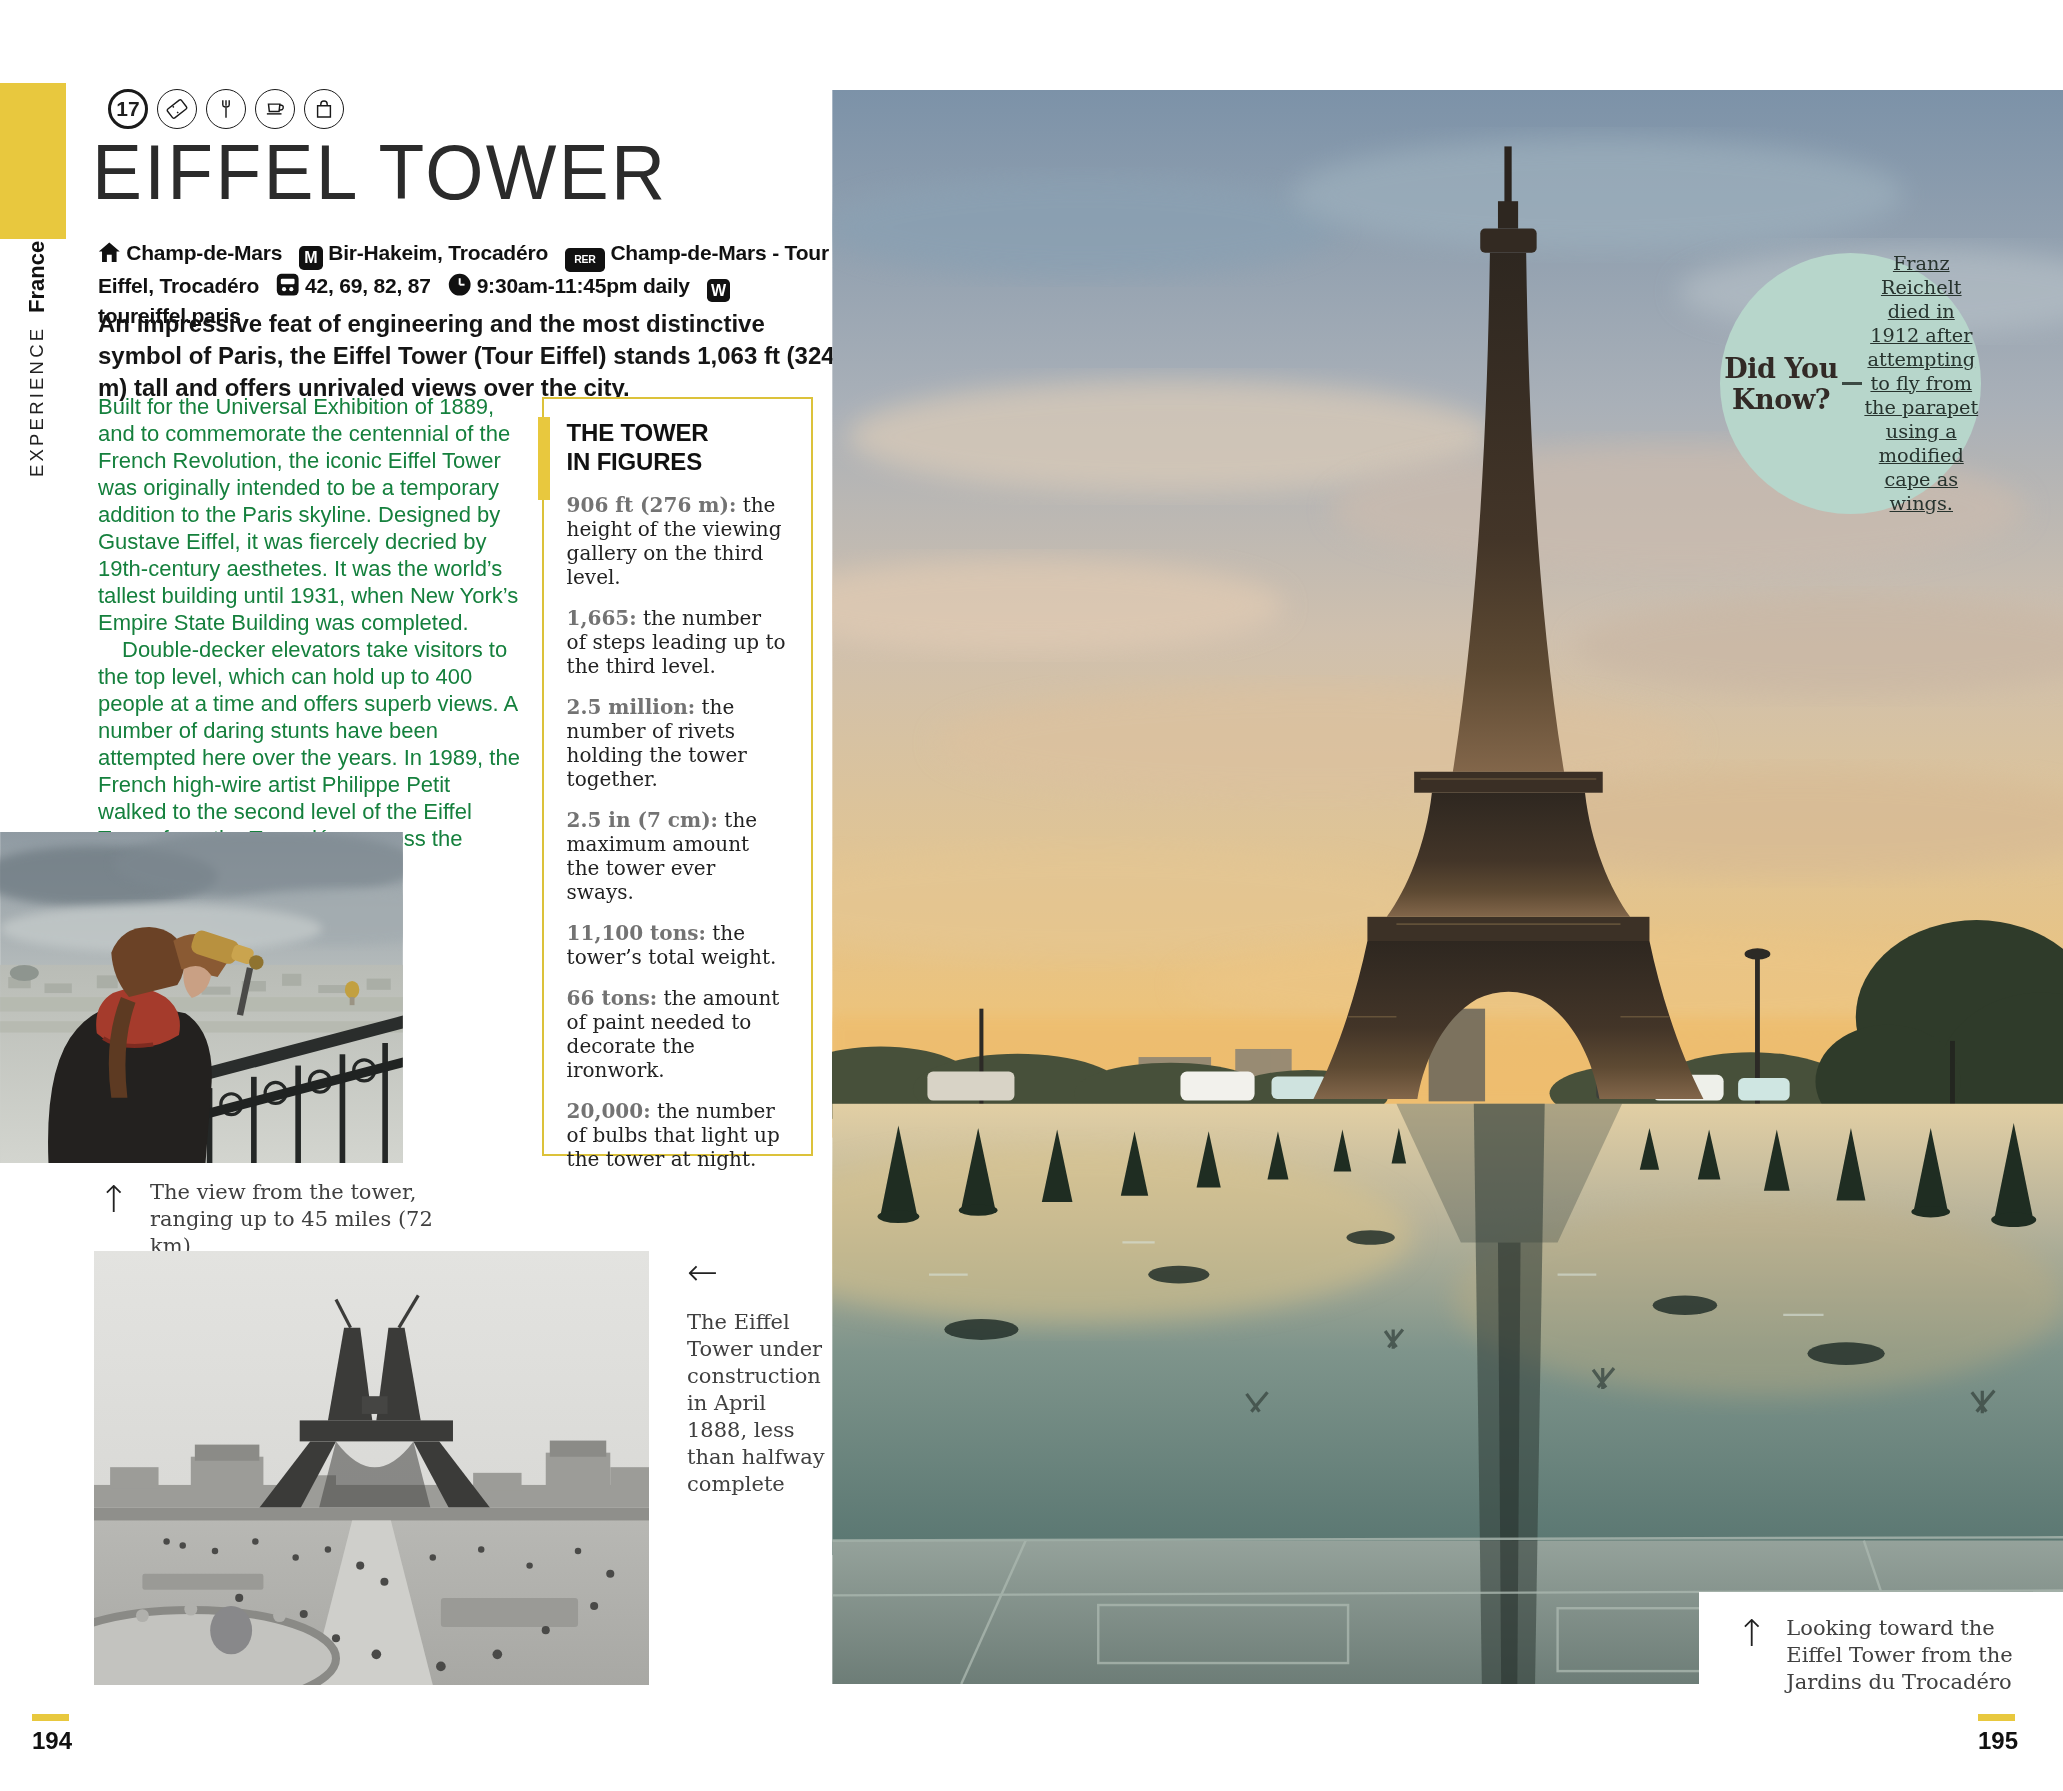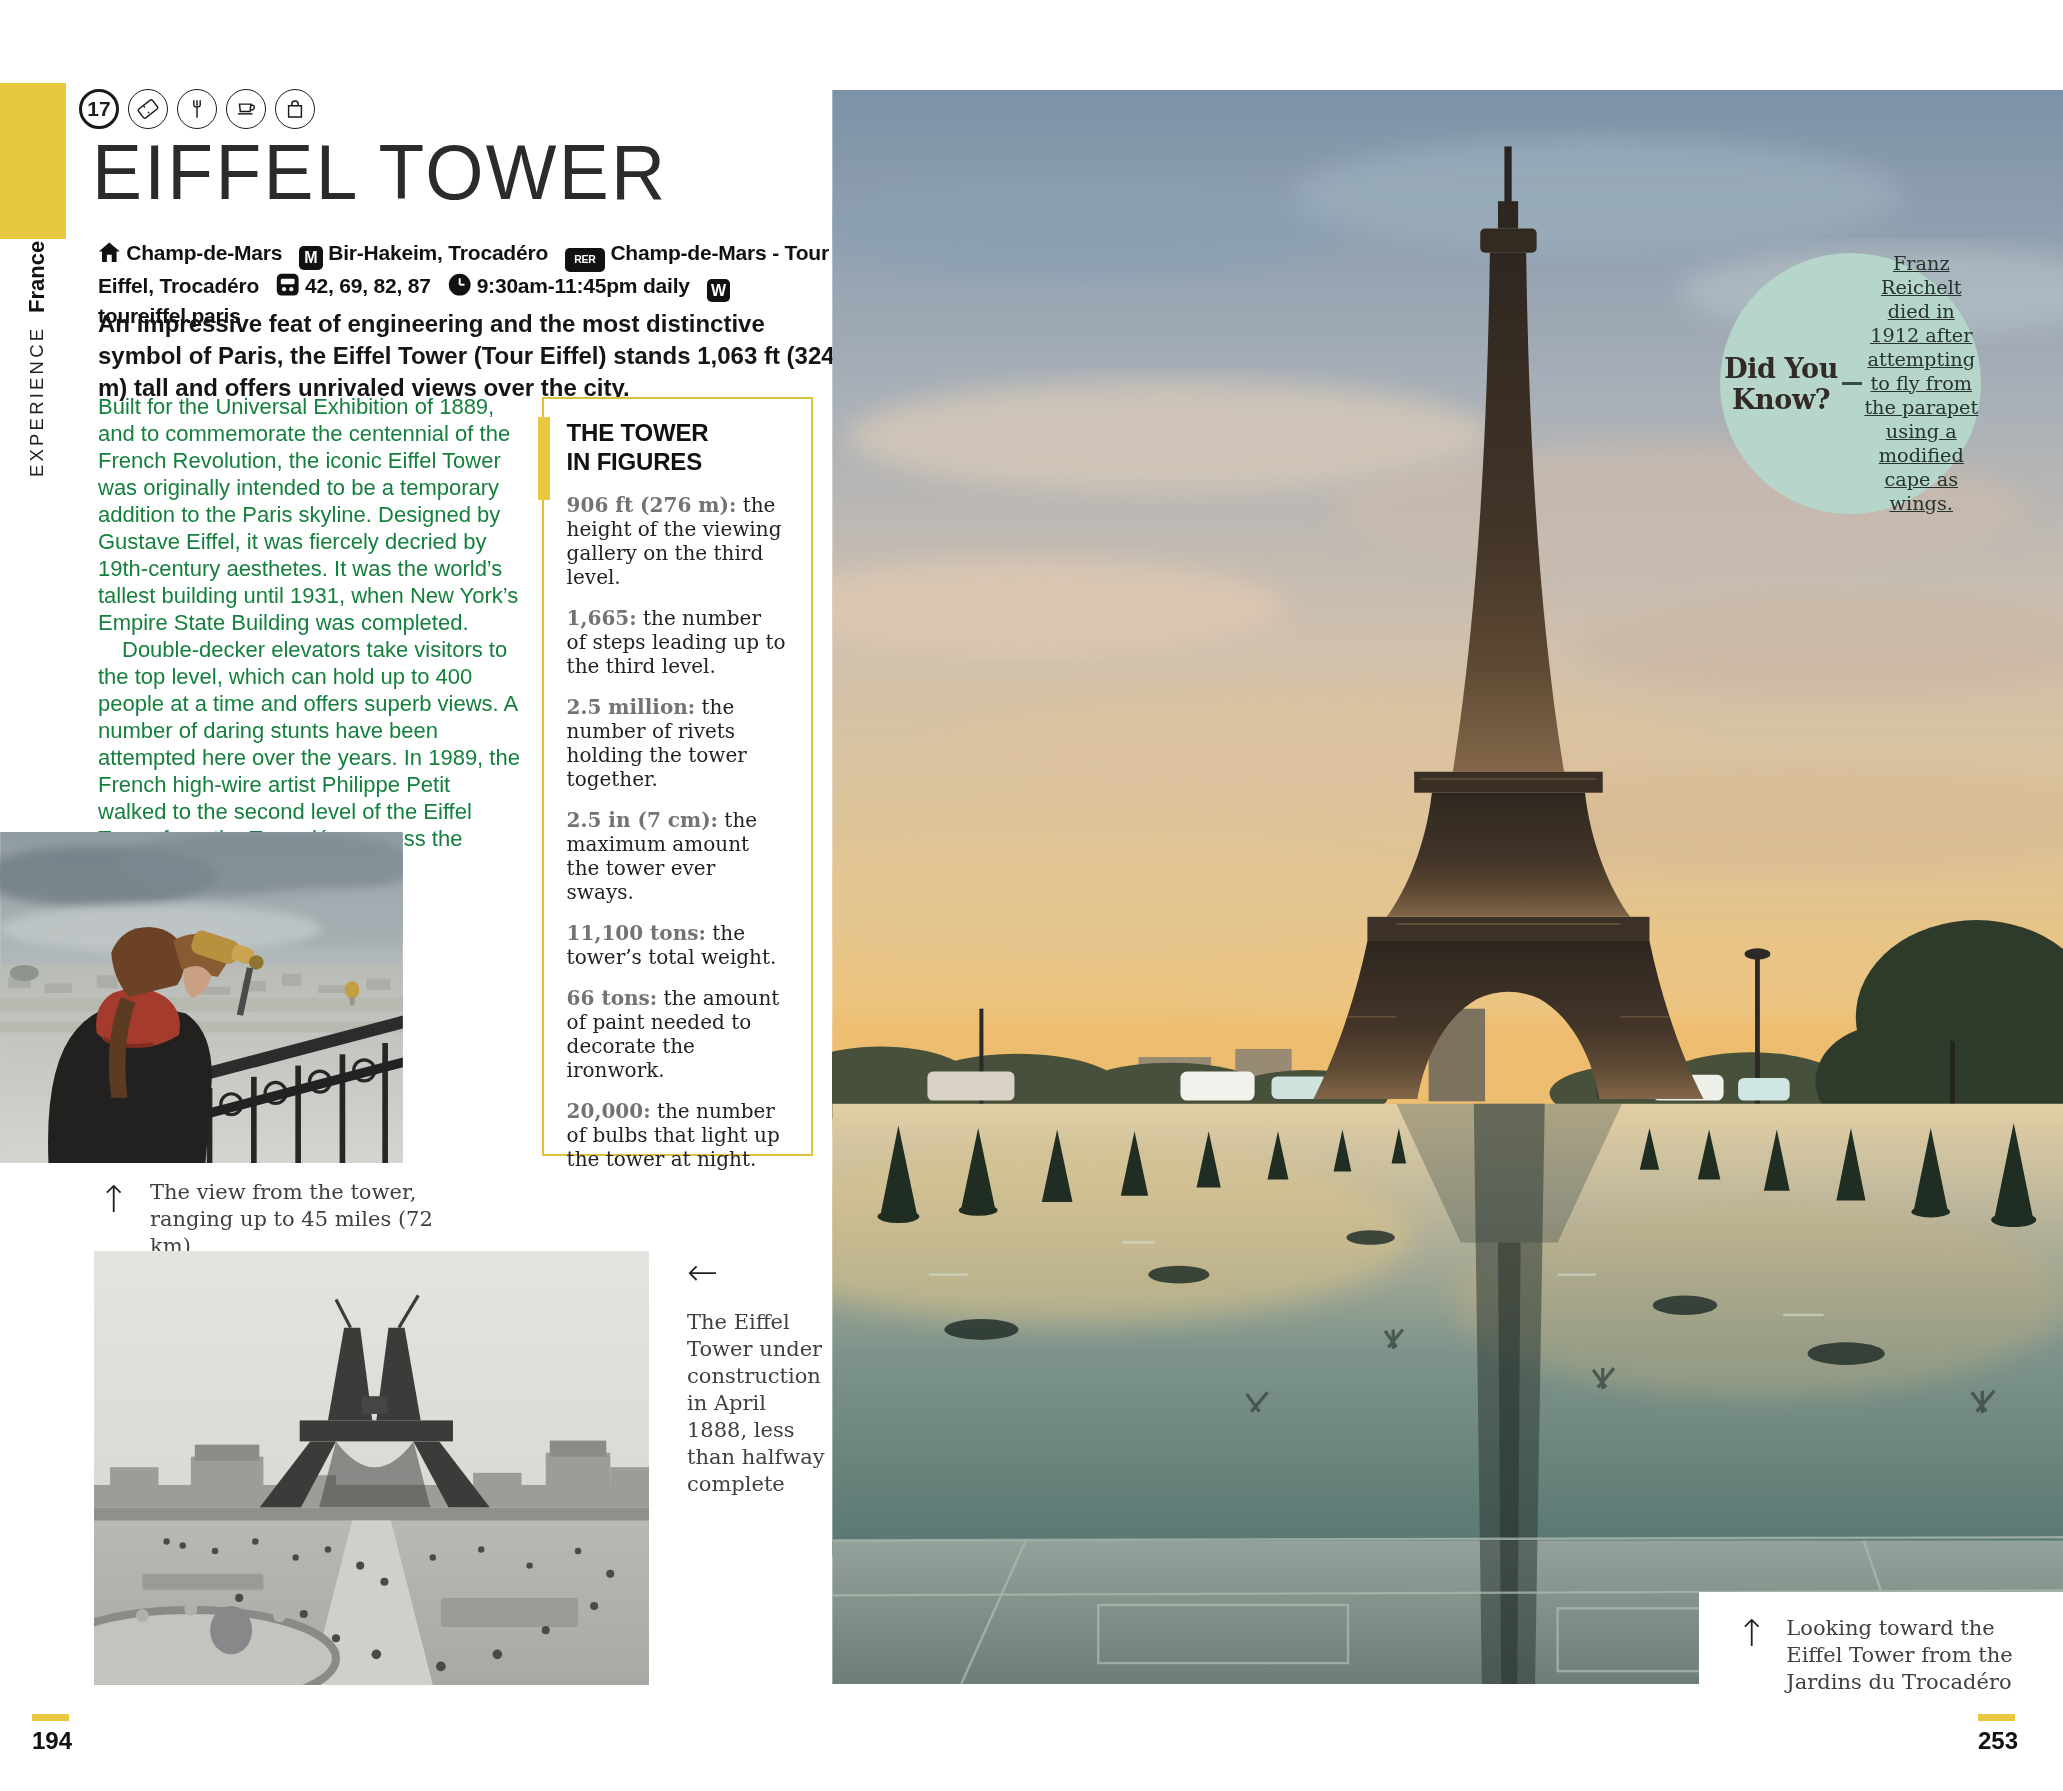--- a/index.html
+++ b/index.html
@@ -10,21 +10,21 @@
   .abs{position:absolute;}
 
   
   .corner-block{left:0;top:83px;width:66px;height:156px;background:#e8c83e;}
   .vert-strip{left:24px;top:235px;height:242px;writing-mode:vertical-rl;transform:rotate(180deg);
     display:flex;align-items:center;gap:13px;}
   .vert-strip .sec{font-size:18.5px;letter-spacing:3.2px;color:#222;}
   .vert-strip .reg{font-size:22px;font-weight:bold;color:#111;}
 
   
-  .icon-row{left:79px;top:89px;display:flex;gap:9px;align-items:center;}
+  .icon-row{left:108px;top:89px;display:flex;gap:9px;align-items:center;}
   .circ{width:40px;height:40px;border-radius:50%;border:1.6px solid #1a1a1a;display:flex;
     align-items:center;justify-content:center;box-sizing:border-box;background:#fff;}
   .circ.num{border-width:3.2px;font-weight:bold;font-size:21px;}
   .page-title{left:92px;top:127px;font-size:78px;font-weight:100;letter-spacing:2.4px;
     color:#2b2b2b;transform:scaleX(.96);transform-origin:left;white-space:nowrap;}
 
   
   .info{left:98px;top:218px;width:738px;font-weight:bold;font-size:21px;line-height:27px;
     letter-spacing:-0.2px;color:#111;}
   .badge{display:inline-block;background:#111;color:#fff;border-radius:4.8px;font-weight:bold;
@@ -533,15 +533,15 @@
   <span class="arrow">↑</span>
   <span class="cap">Looking toward the Eiffel Tower from the Jardins du Trocadéro</span>
 </div>
 
 <div class="abs pageno pn-left">
   <div class="bar"></div>
   <div class="no">194</div>
 </div>
 <div class="abs pageno pn-right">
   <div class="bar"></div>
-  <div class="no">253</div>
+  <div class="no">195</div>
 </div>
 
 
 </body></html>

